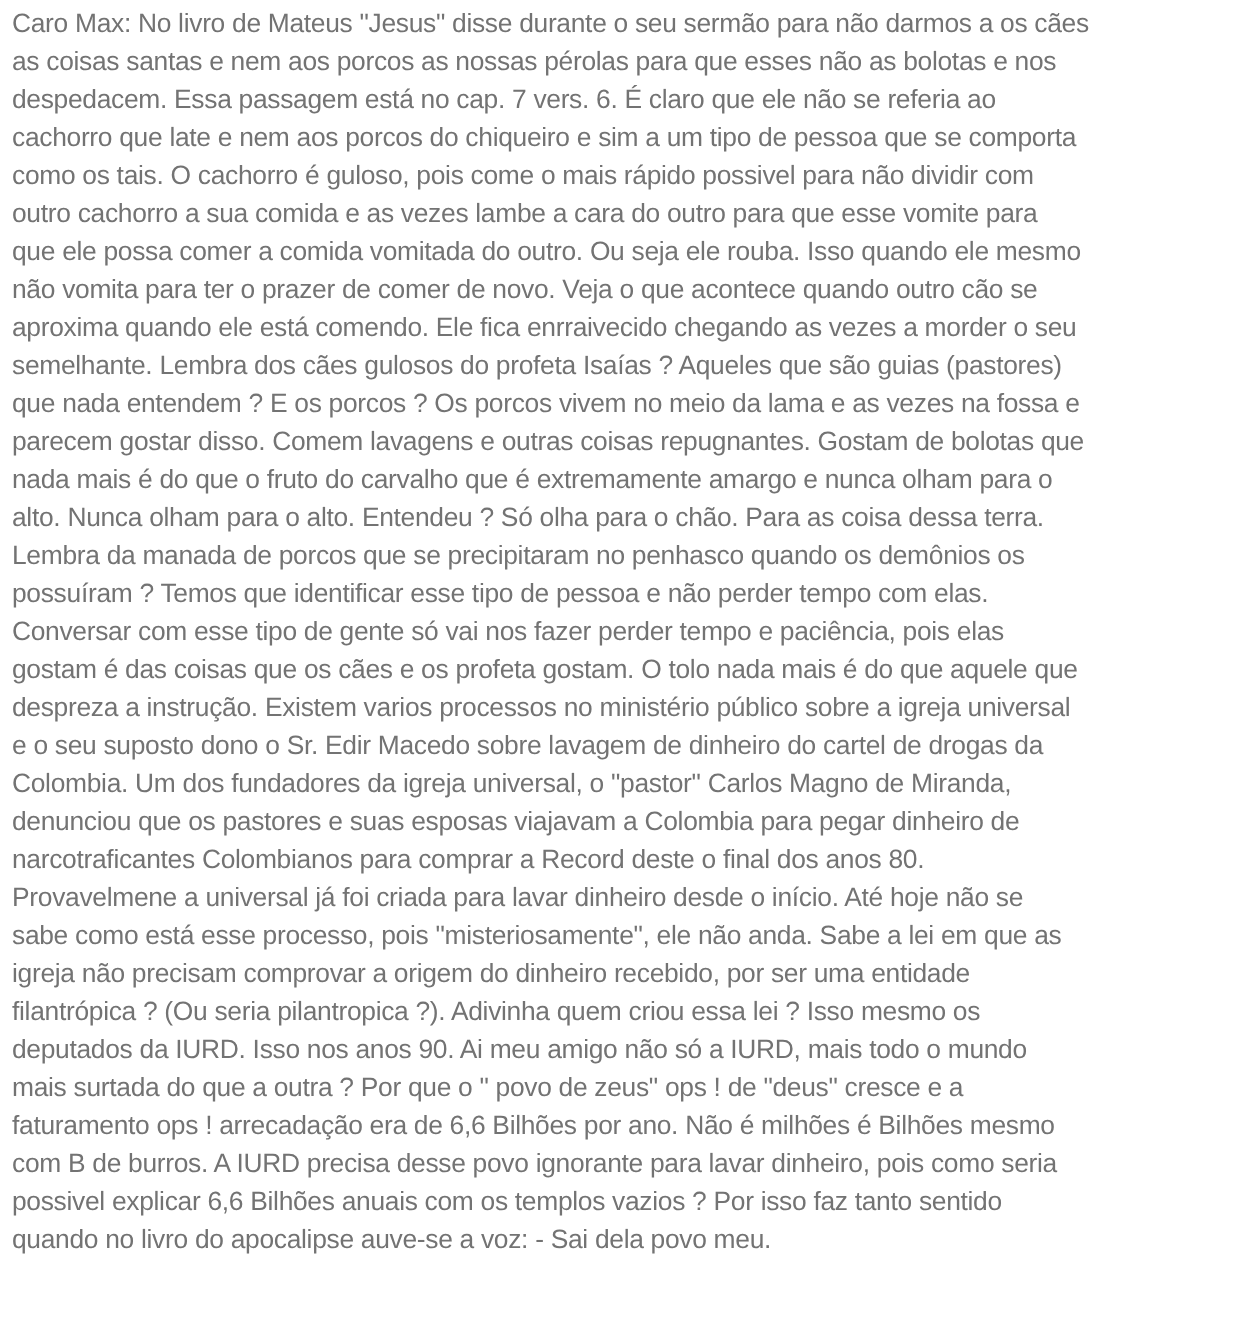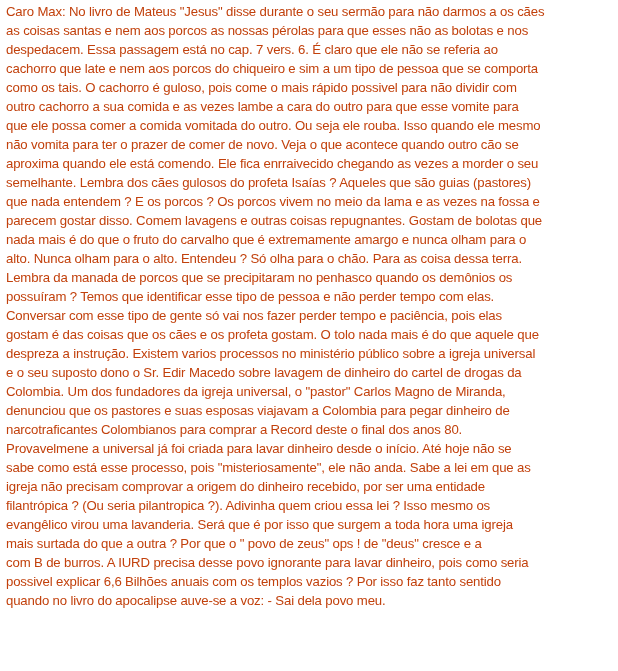--- a/index.html
+++ b/index.html
@@ -13,21 +13,21 @@
       overflow: hidden;
     }
     .comment {
       position: absolute;
       left: 6px;
       top: 2px;
       width: 610px;
       font-family: "Liberation Sans", sans-serif;
       font-size: 13.2px;
       line-height: 19px;
-      color: #c2410c;
+      color: #737373;
       letter-spacing: -0.15px;
     }
     .line {
       display: block;
       white-space: nowrap;
     }
   </style>
 </head>
 <body>
 
@@ -52,18 +52,19 @@
   <span class="line">gostam é das coisas que os cães e os profeta gostam. O tolo nada mais é do que aquele que</span>
   <span class="line">despreza a instrução. Existem varios processos no ministério público sobre a igreja universal</span>
   <span class="line">e o seu suposto dono o Sr. Edir Macedo sobre lavagem de dinheiro do cartel de drogas da</span>
   <span class="line">Colombia. Um dos fundadores da igreja universal, o "pastor" Carlos Magno de Miranda,</span>
   <span class="line">denunciou que os pastores e suas esposas viajavam a Colombia para pegar dinheiro de</span>
   <span class="line">narcotraficantes Colombianos para comprar a Record deste o final dos anos 80.</span>
   <span class="line">Provavelmene a universal já foi criada para lavar dinheiro desde o início. Até hoje não se</span>
   <span class="line">sabe como está esse processo, pois "misteriosamente", ele não anda. Sabe a lei em que as</span>
   <span class="line">igreja não precisam comprovar a origem do dinheiro recebido, por ser uma entidade</span>
   <span class="line">filantrópica ? (Ou seria pilantropica ?). Adivinha quem criou essa lei ? Isso mesmo os</span>
-  <span class="line">evangêlico virou uma lavanderia. Será que é por isso que surgem a toda hora uma igreja</span>
+  <span class="line">deputados da IURD. Isso nos anos 90. Ai meu amigo não só a IURD, mais todo o mundo</span>
   <span class="line">mais surtada do que a outra ? Por que o " povo de zeus" ops ! de "deus" cresce e a</span>
+  <span class="line">faturamento ops ! arrecadação era de 6,6 Bilhões por ano. Não é milhões é Bilhões mesmo</span>
   <span class="line">com B de burros. A IURD precisa desse povo ignorante para lavar dinheiro, pois como seria</span>
   <span class="line">possivel explicar 6,6 Bilhões anuais com os templos vazios ? Por isso faz tanto sentido</span>
   <span class="line">quando no livro do apocalipse auve-se a voz: - Sai dela povo meu.</span>
 </div>
 
 </body></html>

